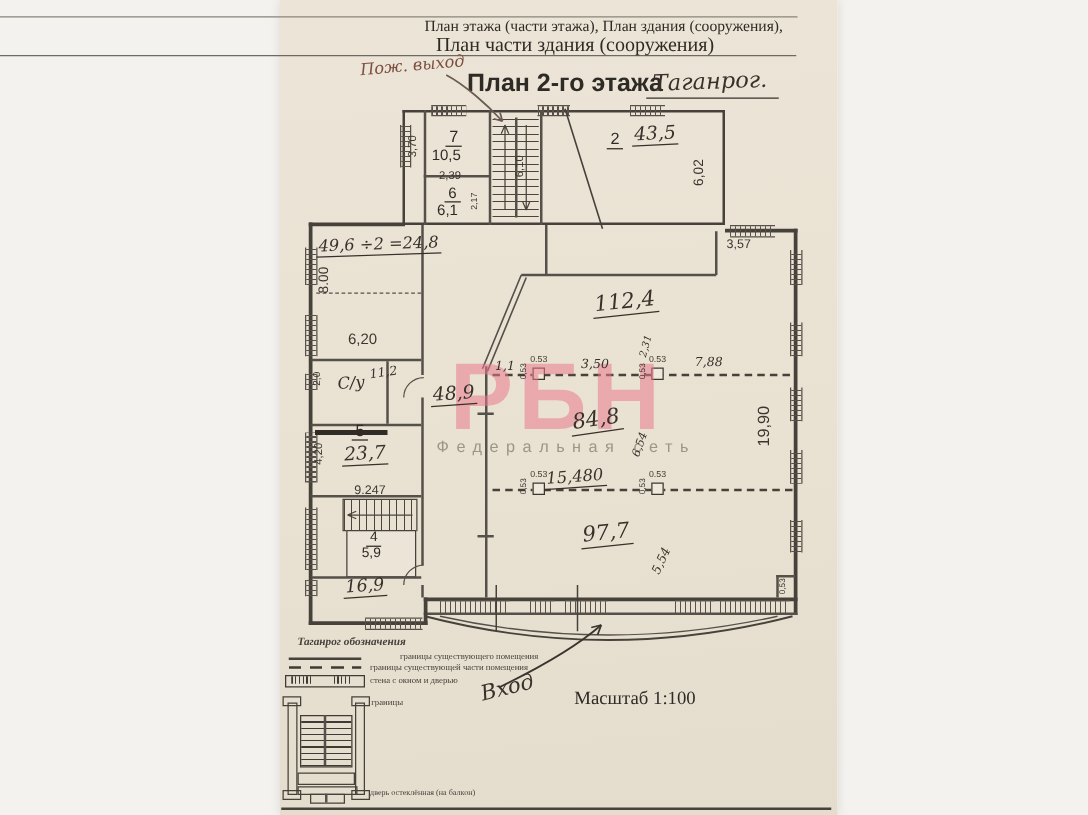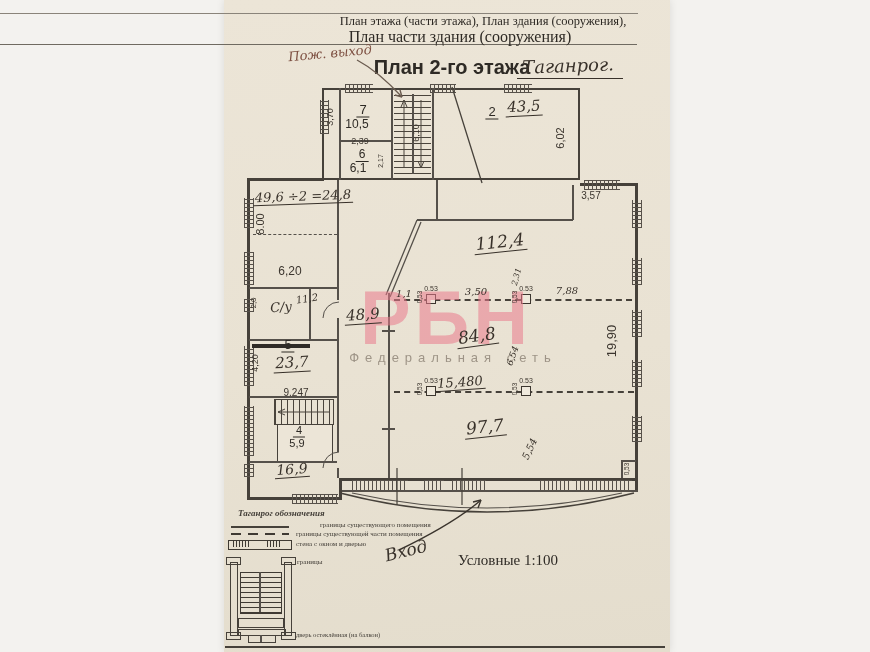--- a/index.html
+++ b/index.html
@@ -191,21 +191,21 @@
   <div class="ctr dim" style="left:526px;top:288px;font-size:7px;">0.53</div>
   <div class="ctr dim" style="left:431px;top:380px;font-size:7px;">0.53</div>
   <div class="ctr dim" style="left:526px;top:380px;font-size:7px;">0.53</div>
   <div class="ctr dim r90" style="left:420px;top:297px;font-size:6.5px;">0,53</div>
   <div class="ctr dim r90" style="left:515px;top:297px;font-size:6.5px;">0,53</div>
   <div class="ctr dim r90" style="left:420px;top:389px;font-size:6.5px;">0,53</div>
   <div class="ctr dim r90" style="left:515px;top:389px;font-size:6.5px;">0,53</div>
   <div class="ctr dim r90" style="left:627px;top:469px;font-size:6.5px;">0,53</div>
 
   <div class="ctr hw" style="left:406px;top:551px;font-size:17px;transform:translate(-50%,-50%) rotate(-14deg);">Вход</div>
-  <div class="ctr srf" style="left:508px;top:560px;font-size:15px;">Условные 1:100</div>
+  <div class="ctr srf" style="left:508px;top:560px;font-size:15px;">Масштаб 1:100</div>
 
   <div class="abs lgnd" style="left:238px;top:508px;font-size:9px;font-style:italic;font-weight:bold;">Таганрог обозначения</div>
   <div class="w" style="left:231px;top:526px;width:58px;height:1.5px;"></div>
   <div class="abs lgnd" style="left:296px;top:521px;font-size:7px;margin-left:24px;">границы существующего помещения</div>
   <div class="abs" style="left:231px;top:533px;width:58px;height:1.5px;background:repeating-linear-gradient(90deg,#3f3a33 0 10px,rgba(0,0,0,0) 10px 17px);"></div>
   <div class="abs lgnd" style="left:296px;top:530px;font-size:7px;">границы существующей части помещения</div>
   <div class="abs" style="left:228px;top:540px;width:62px;height:8px;border:1px solid #3f3a33;">
     <span class="abs" style="left:4px;top:0;width:18px;height:6px;background:repeating-linear-gradient(90deg,#3f3a33 0 1px,rgba(0,0,0,0) 1px 3px);"></span>
     <span class="abs" style="left:38px;top:0;width:14px;height:6px;background:repeating-linear-gradient(90deg,#3f3a33 0 1px,rgba(0,0,0,0) 1px 3px);"></span>
   </div>

